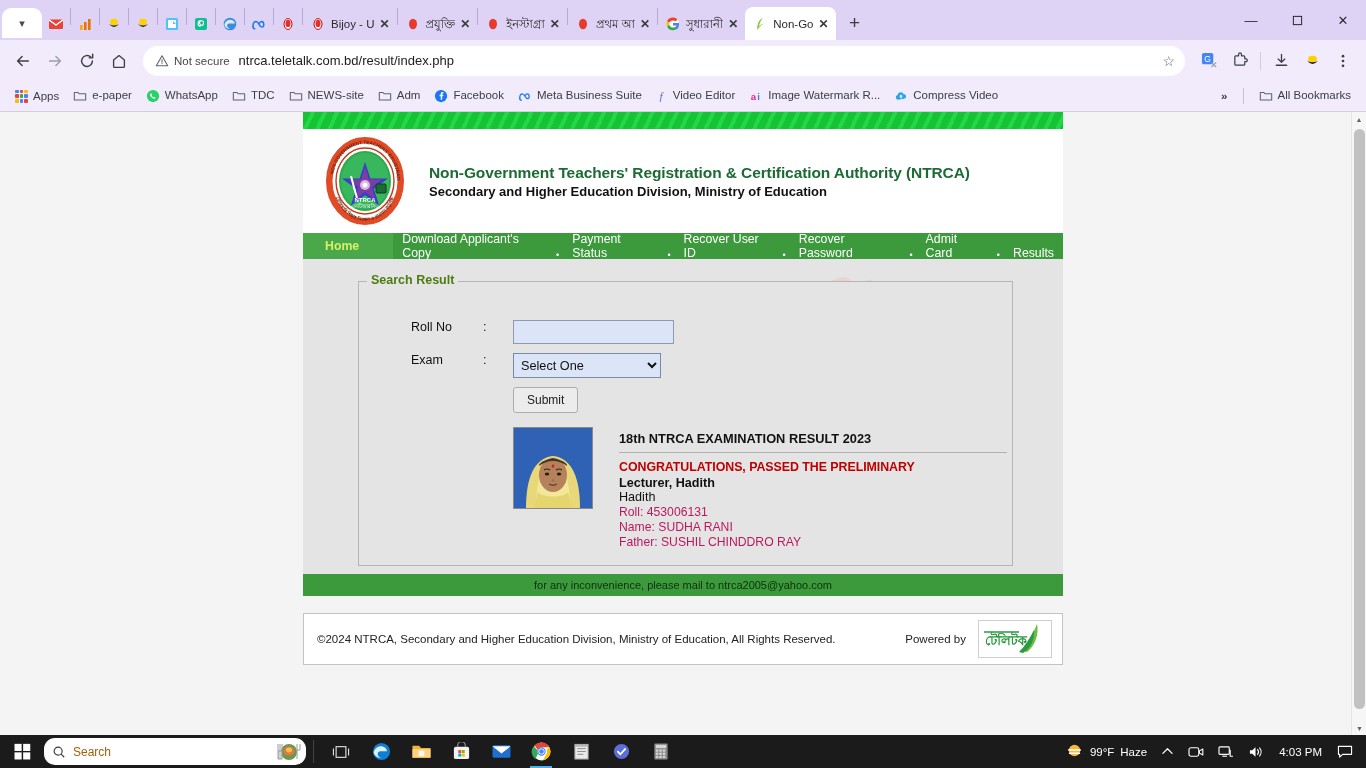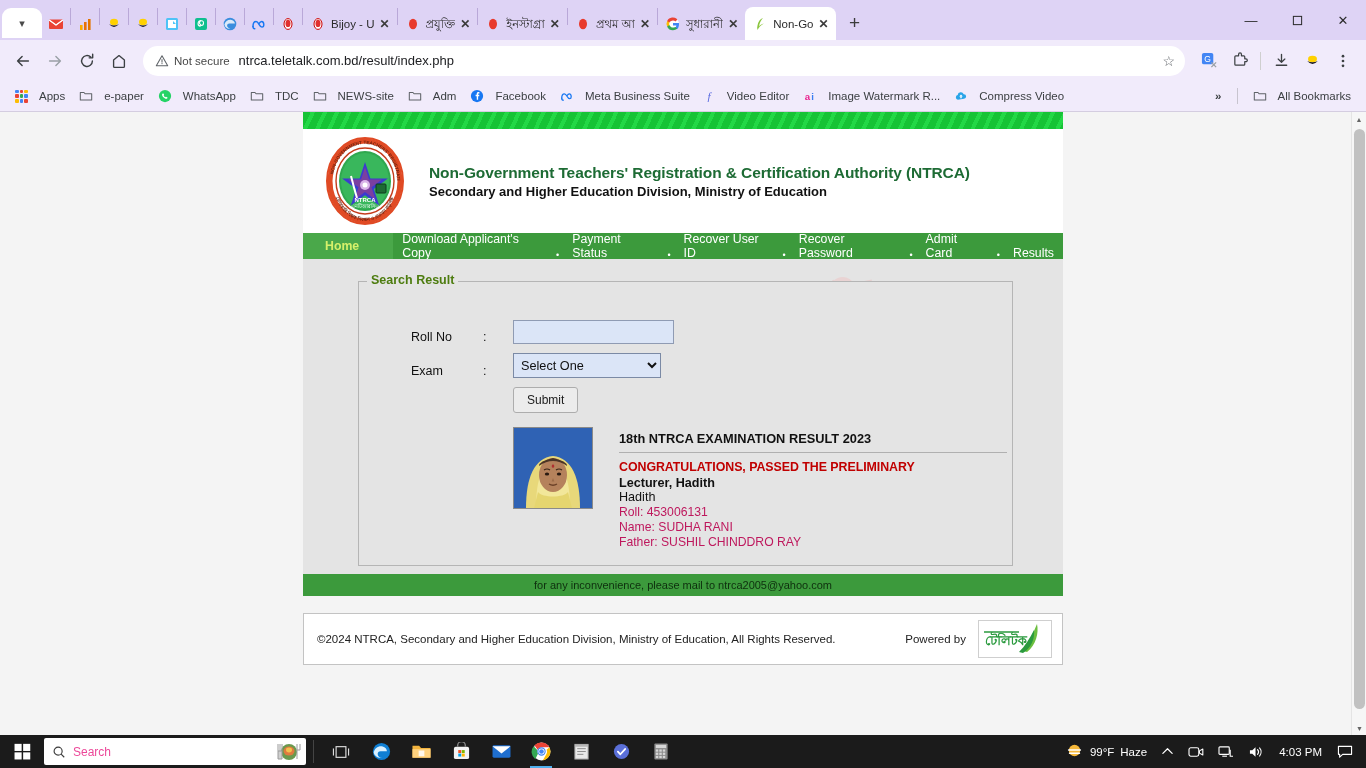--- a/index.html
+++ b/index.html
@@ -72,21 +72,21 @@
   .url { font-size: 13px; color: #202124; flex: 1; }
   .star { position: absolute; right: 10px; font-size: 14px; color: #5f6368; }
   .tbright { display: flex; align-items: center; gap: 1px; }
   .tb-sep { width:1px; height:18px; background:#cfcfcf; margin:0 4px;}
 
   
   .bookmarks {
     height: 30px; background: #f1ebfb; display: flex; align-items: center;
     padding: 0 8px; gap: 0px; font-size: 11.5px; color: #3c4043; position: relative;
   }
-  .bm { display: flex; align-items: center; gap: 11px; padding: 3px 7px; white-space: nowrap;}
+  .bm { display: flex; align-items: flex-start; gap: 5px; padding: 3px 7px; white-space: nowrap;}
   .bm-right { position: absolute; right: 8px; display: flex; align-items: center; gap: 2px; }
   .bm-divider { width: 1px; height: 16px; background: #c8c4cf; margin: 0 6px; }
   .grid-dots {
     width: 13px; height: 13px; display: grid; grid-template-columns: repeat(3,1fr);
     grid-template-rows: repeat(3,1fr); gap: 1px;
   }
   .grid-dots i { display:block; border-radius:1px; }
 
   
   .viewport {
@@ -120,21 +120,21 @@
 
   .fieldset {
     border: 1px solid #b5b5b5; padding: 18px 14px 16px 14px; position: relative;
     background: #e4e4e4; min-height: 262px;
   }
   .legend {
     position: absolute; top: -9px; left: 8px; background: #e4e4e4;
     padding: 0 4px; font-size: 12.5px; font-weight: bold; color: #4d7c0f;
   }
 
-  .formrow { display: flex; align-items: flex-end; margin-bottom: 9px; padding-left: 38px;}
+  .formrow { display: flex; align-items: flex-start; margin-bottom: 9px; padding-left: 38px;}
   .flabel { width: 72px; font-size: 12.5px; color: #111; }
   .fcolon { width: 30px; font-size: 12.5px; color:#111; }
   .finput {
     width: 161px; height: 24px; border: 1px solid #8f9bb3;
     background: #dbe5f7; outline: none; font-size: 12.5px; padding: 0 4px;
     font-family: "Liberation Sans", sans-serif;
   }
   .fselect {
     width: 148px; height: 25px; border: 1px solid #7b8aa5;
     background: #dbe5f7; font-size: 12.7px; padding: 0 3px;
@@ -198,23 +198,23 @@
   .vs-thumb { position: absolute; top: 17px; left: 2px; width: 11px; height: 580px;
     background: #c1c1c1; border-radius: 6px; }
 
   
   .taskbar {
     height: 33px; width: 1366px; background: #1b1b1b; display: flex; align-items: center;
     color: #fff; font-size: 11.5px;
   }
   .startbtn { width: 44px; display: flex; align-items: center; justify-content: center; }
   .searchbox {
-    width: 262px; height: 27px; background: #fff; border-radius: 2px;
+    width: 262px; height: 27px; background: #fff; border-radius: 11px;
     display: flex; align-items: center; gap: 7px; padding: 0 8px;
-    color: #ec4899; font-size: 12px; position: relative;
+    color: #a16207; font-size: 12px; position: relative;
   }
   .tb-sep2 { width: 1px; height: 23px; background: #444; margin: 0 7px; }
   .tkicon { width: 40px; height: 33px; display: flex; align-items: center; justify-content: center; position: relative;}
   .tkicon.active::after {
     content:''; position:absolute; bottom:0; left:9px; width:22px; height:2px; background:#4fb0ee;
   }
   .tray { margin-left: auto; display: flex; align-items: center; gap: 0px; padding-right: 6px; }
   .tray .ti { padding: 0 7px; display: flex; align-items: center; gap: 6px; height:33px;}
   .clock { padding: 0 8px; font-size: 11.5px; }
 </style>

